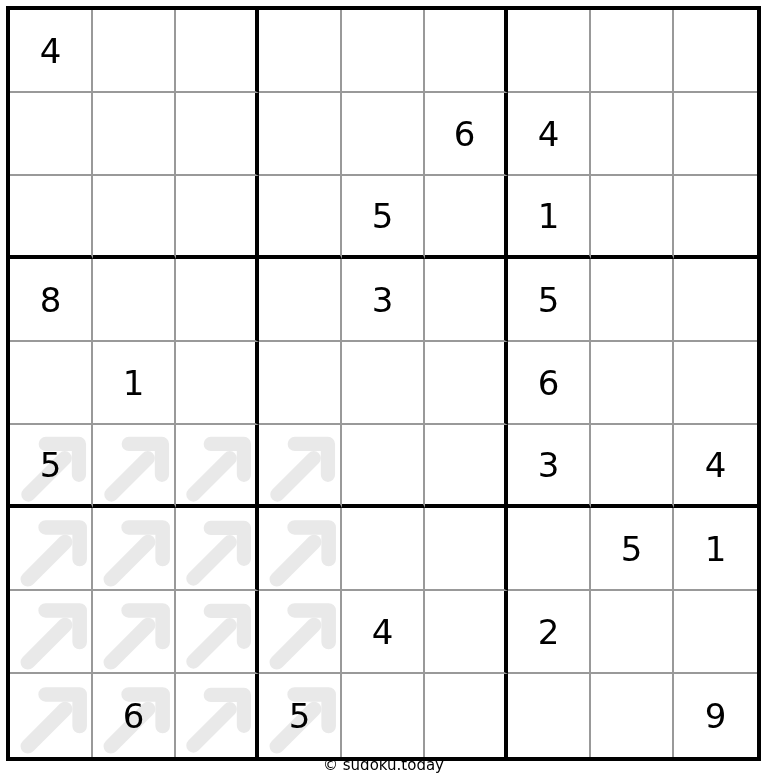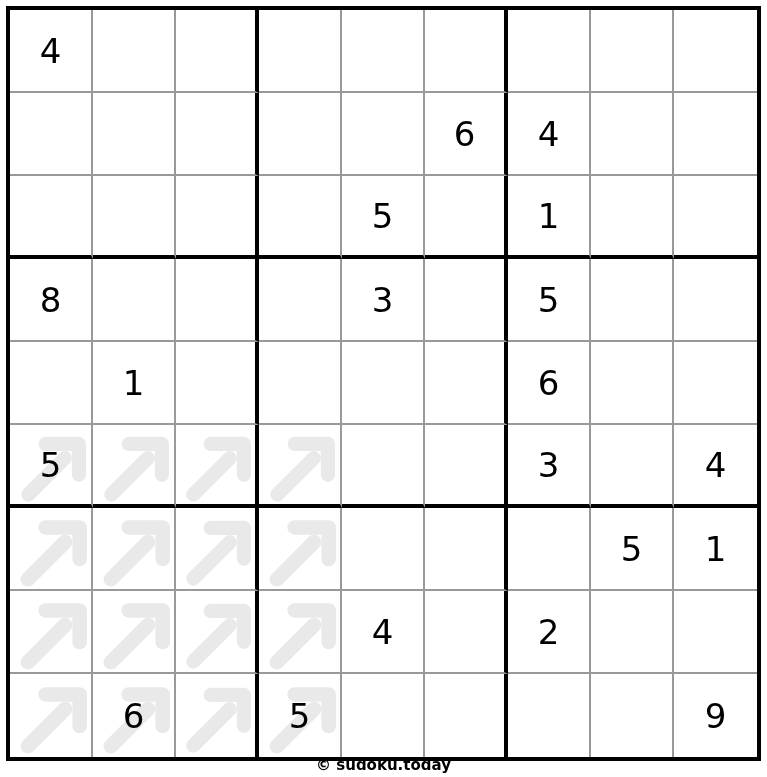--- a/index.html
+++ b/index.html
@@ -54,21 +54,20 @@
   }
   .caption {
     position: absolute;
     left: 0;
     top: 755px;
     width: 767px;
     text-align: center;
     font-size: 15px;
     line-height: 20px;
     color: #000000;
-    font-weight: bold;
   }
 </style>
 </head>
 <body>
 
 <div class="stage">
   <div class="board" id="board">
       <div class="cell">
         <span class="digit">4</span>
       </div>

